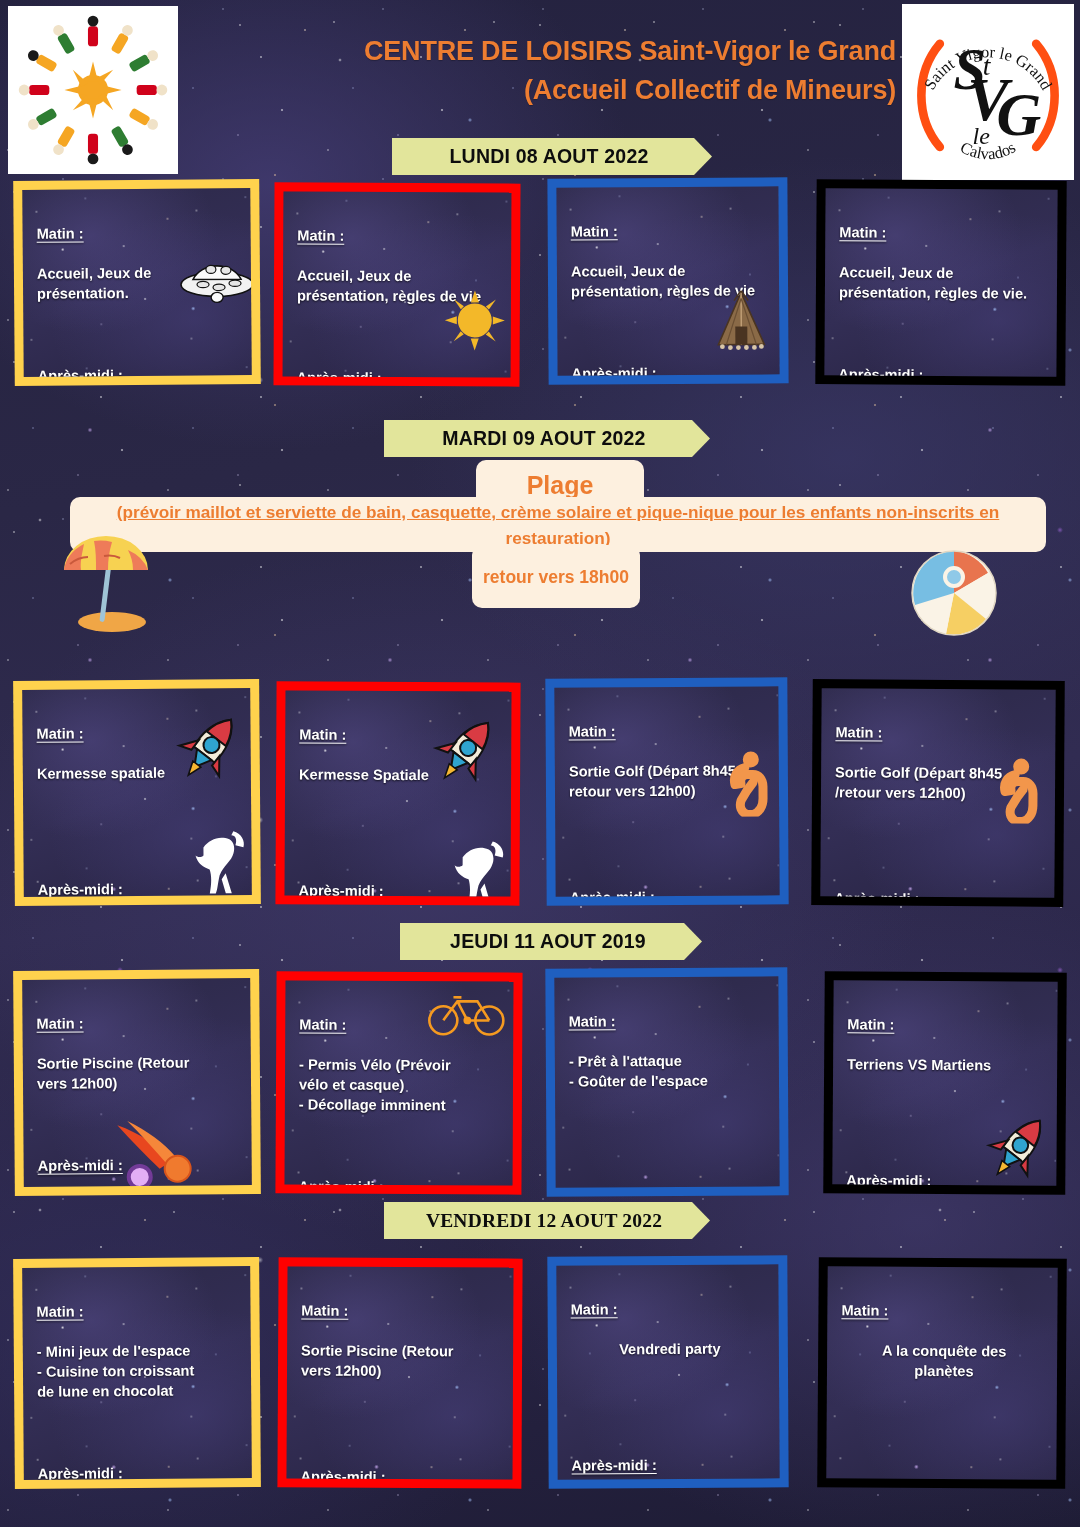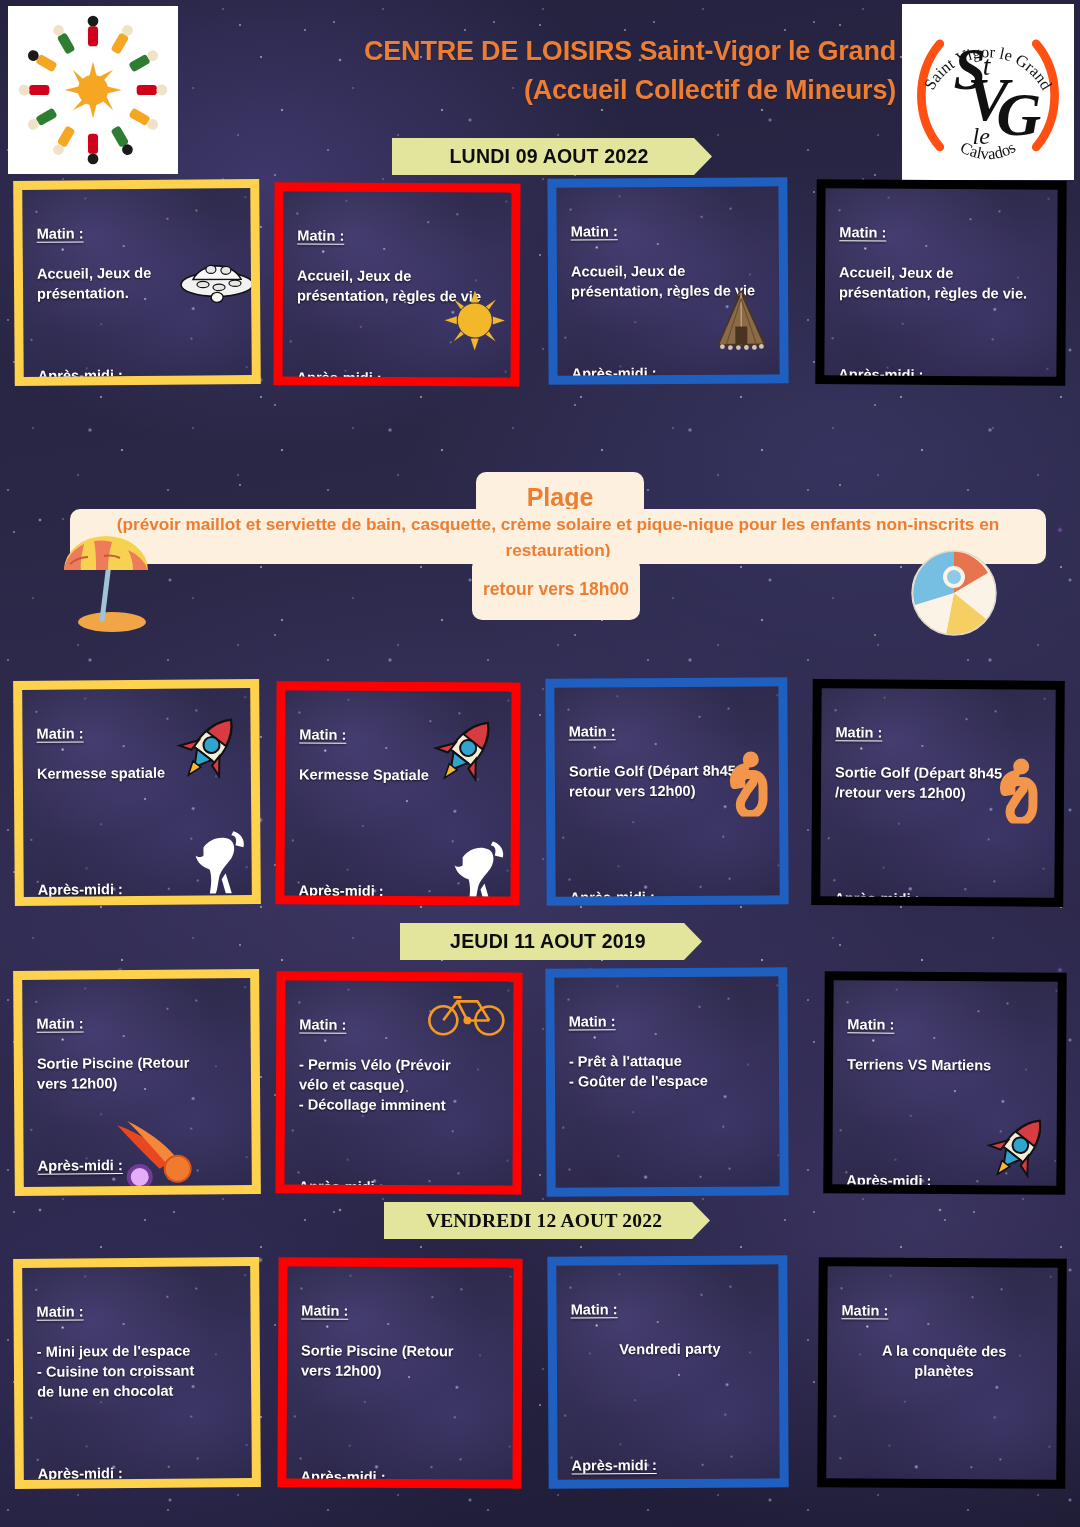--- a/index.html
+++ b/index.html
@@ -158,24 +158,23 @@
     position: absolute;
     background: #FDF0DF;
     border-radius: 10px;
     color: #ED7D31;
     font-weight: bold;
     display: flex;
     align-items: center;
     justify-content: center;
     text-align: center;
     line-height: 26px;
-    margin-top: 12px;
   }
   #plage-title { font-size: 25px; }
-  #plage-note  { font-size: 17.2px; padding: 0 26px; }
+  #plage-note  { font-size: 17.2px; padding: 0 26px; text-decoration: underline; }
   #plage-ret   { font-size: 17.5px; }
 
   
   .icn { position: absolute; z-index: 4; }
 </style>
 </head>
 <body>
 
 <div id="poster">
   <div class="stars s1"></div>
@@ -270,21 +269,21 @@
         <text x="55" y="75" font-size="36" font-weight="bold">G</text>
       </g>
     </svg>
   </div>
 
   <div class="title-wrap">
     <div class="title-line">CENTRE DE LOISIRS Saint-Vigor le Grand</div>
     <div class="title-line">(Accueil Collectif de Mineurs)</div>
   </div>
 
-  <div class="day-ribbon" style="left:392px; top:138px; width:320px;">LUNDI 09 AOUT 2022</div>
+  <div class="day-ribbon" style="left:392px; top:138px; width:320px;">LUNDI 08 AOUT 2022</div>
 
   <div class="card c-yellow" style="left:14px; top:180px; width:246px; height:205px;">
     <div class="card-inner">
         <div class="stars s1"></div>
         <div class="stars s2"></div>
       <div class="ctext">
         <div class="blk"><span class="hd">Matin :</span></div>
         <div class="blk">Accueil, Jeux de
 présentation.</div>
         <div class="gap-md"></div>
@@ -370,20 +369,21 @@
         <div class="blk"><span class="hd">Matin :</span></div>
         <div class="blk">Accueil, Jeux de
 présentation, règles de vie.</div>
         <div class="gap-md"></div>
         <div class="blk"><span class="hd">Après-midi :</span></div>
         
       </div>
     </div>
   </div>
 
+  <div class="day-ribbon" style="left:384px; top:420px; width:326px;">MARDI 09 AOUT 2022</div>
 
   <div class="plage-grp">
     <div class="plage-box" id="plage-title" style="left:476px; top:460px; width:168px; height:50px;">Plage</div>
     <div class="plage-box" id="plage-note" style="left:70px; top:497px; width:976px; height:55px;">(prévoir maillot et serviette de bain, casquette, crème solaire et pique-nique pour les enfants non-inscrits en restauration)</div>
     <div class="plage-box" id="plage-ret" style="left:472px; top:545px; width:168px; height:63px;">retour vers 18h00</div>
   </div>
 
   <svg style="position:absolute; left:50px; top:528px;" width="108" height="104" viewBox="0 0 108 104">
     <ellipse cx="62" cy="94" rx="34" ry="10" fill="#F0A646"></ellipse>
     <rect x="53" y="34" width="5" height="60" rx="2.4" fill="#9FC4D6" transform="rotate(7 55 64)"></rect>

